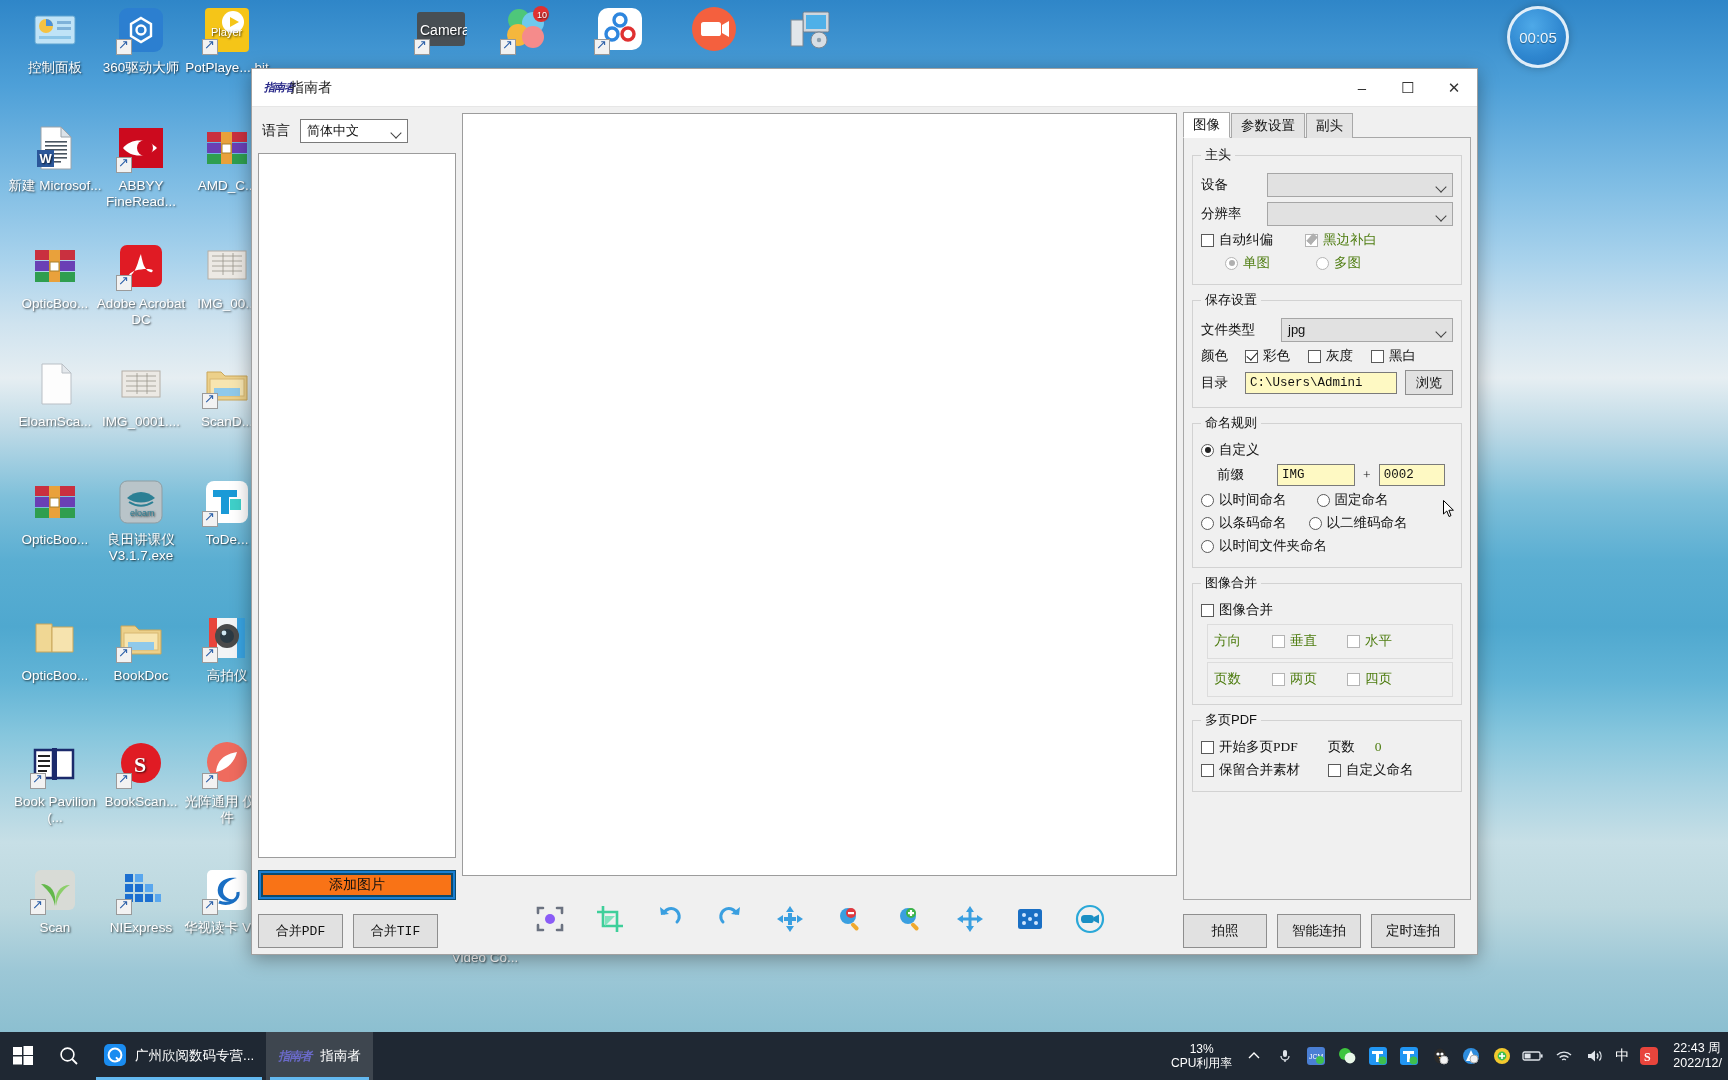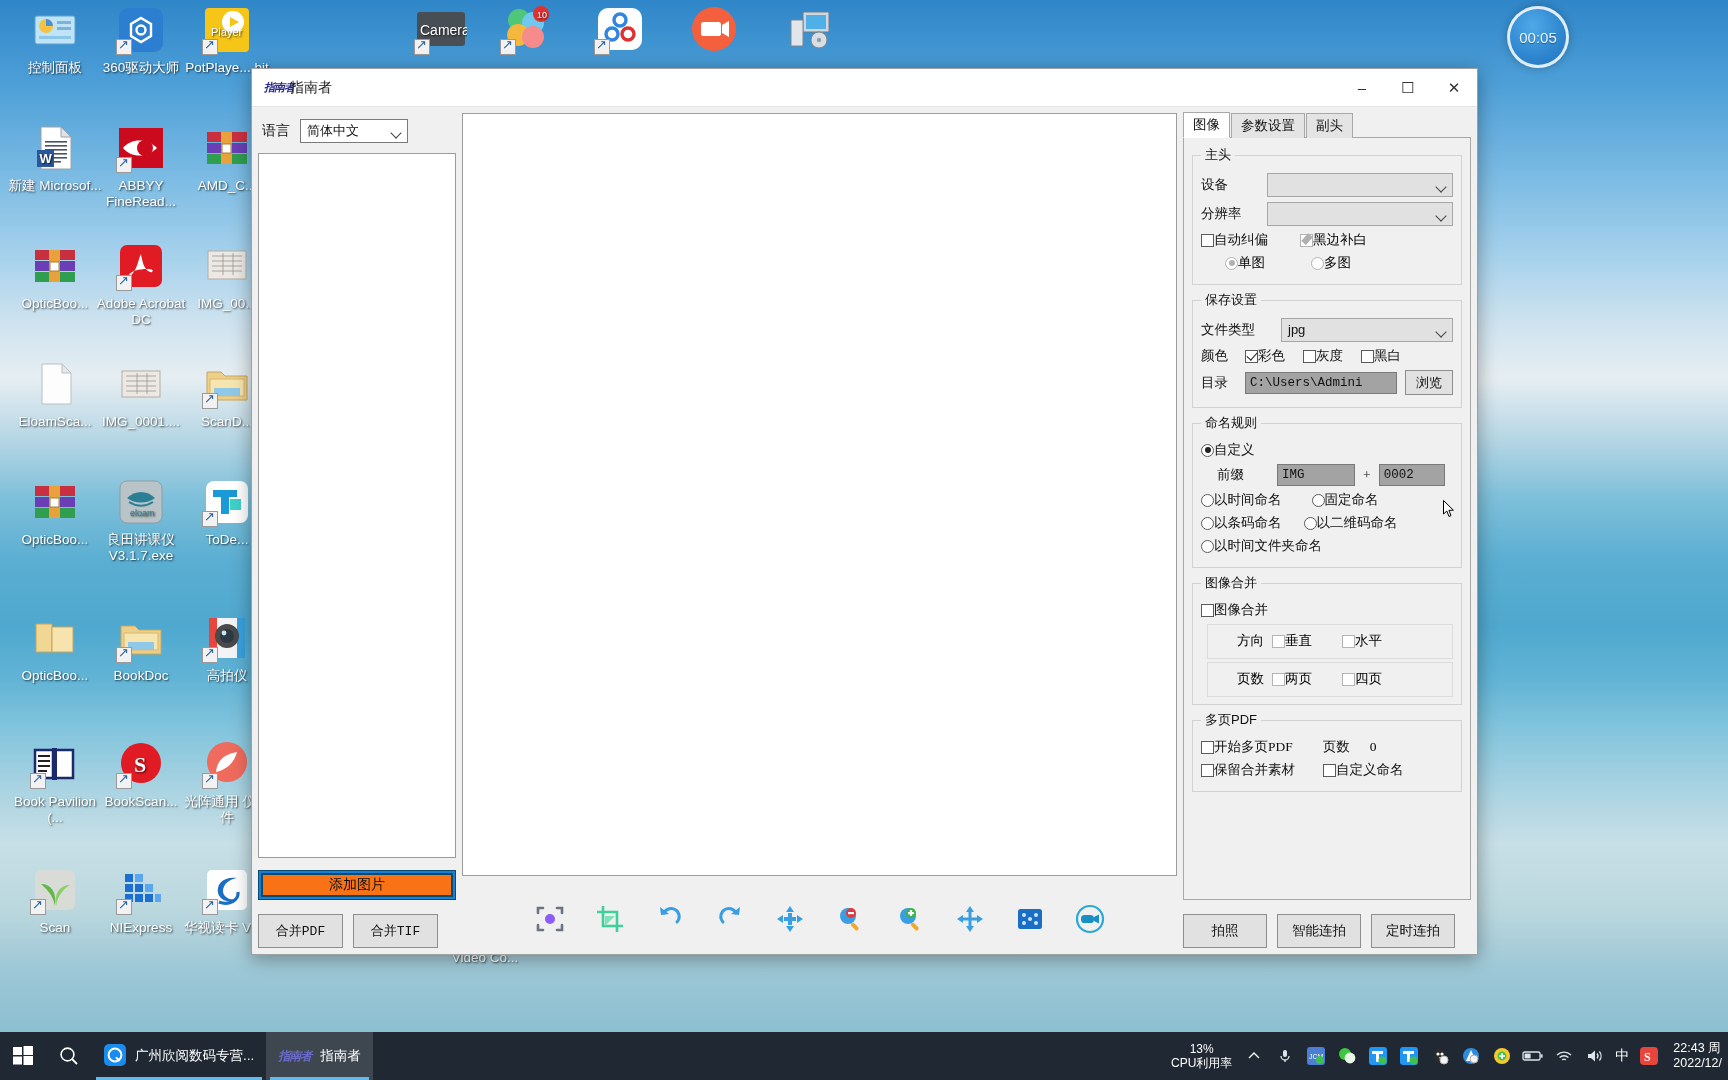--- a/index.html
+++ b/index.html
@@ -131,40 +131,40 @@
     padding: 8px 8px 6px 8px; display: flex; flex-direction: column; gap: 6px;
     min-height: 0; overflow: hidden;
   }
   fieldset {
     border: 1px solid #d2d2d2; padding: 4px 8px 7px 8px;
   }
   legend { font-size: 13px; color: #111; padding: 0 4px; }
   fieldset.inner { border: 1px solid #dcdcdc; margin: 3px 0 0 6px; padding: 2px 6px 3px 6px; }
   .row { display: flex; align-items: center; gap: 8px; margin: 5px 0; }
   .lbl { font-size: 13.5px; color: #111; font-family: Liberation Serif, serif; }
-  .lbl.dim { color: #000000; text-align: right; }
+  .lbl.dim { color: #4d7c0f; }
   .cb, .rb {
     width: 13px; height: 13px; border: 1px solid #5a5a5a; background: #fff;
     flex: none; position: relative; display: inline-block;
   }
   .rb { border-radius: 50%; }
   .cb.checked::after {
     content: ""; position: absolute; left: 3px; top: -1px; width: 5px; height: 9px;
     border-right: 1.8px solid #222; border-bottom: 1.8px solid #222;
     transform: rotate(42deg);
   }
   .rb.checked::after {
     content: ""; position: absolute; left: 2.5px; top: 2.5px; width: 6px; height: 6px;
     border-radius: 50%; background: #222;
   }
   .cb.dim, .rb.dim { border-color: #b4b4b4; }
   .cb.dim.checked::after, .rb.dim.checked::after { border-color: #b0b0b0; background: #b0b0b0; }
-  .chk-item { display: flex; align-items: center; }
+  .chk-item { display: flex; align-items: center; gap: 5px; }
   .txtbox {
-    border: 1px solid #7a7a7a; background: #a3a3a3; height: 22px; line-height: 20px;
+    border: 1px solid #7a7a7a; background: #fef9c3; height: 22px; line-height: 20px;
     font-size: 12.5px; font-family: "Liberation Mono", monospace; color: #111;
     padding: 0 4px; overflow: hidden; white-space: nowrap;
   }
   .btn-sm {
     background: #e1e1e1; border: 1px solid #8e8e8e; font-size: 13px; color: #111;
     height: 25px; padding: 0 10px; display: flex; align-items: center; justify-content: center;
   }
   #bottom-actions { display: flex; gap: 10px; margin-top: 14px; justify-content: flex-start; }
   .action-btn {
     width: 84px; height: 34px; background: #e1e1e1; border: 1px solid #8e8e8e;

